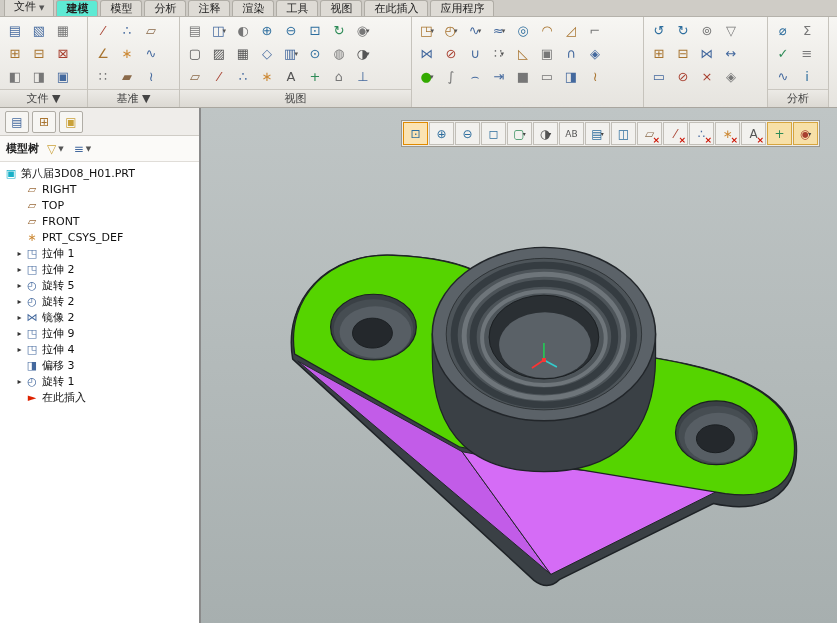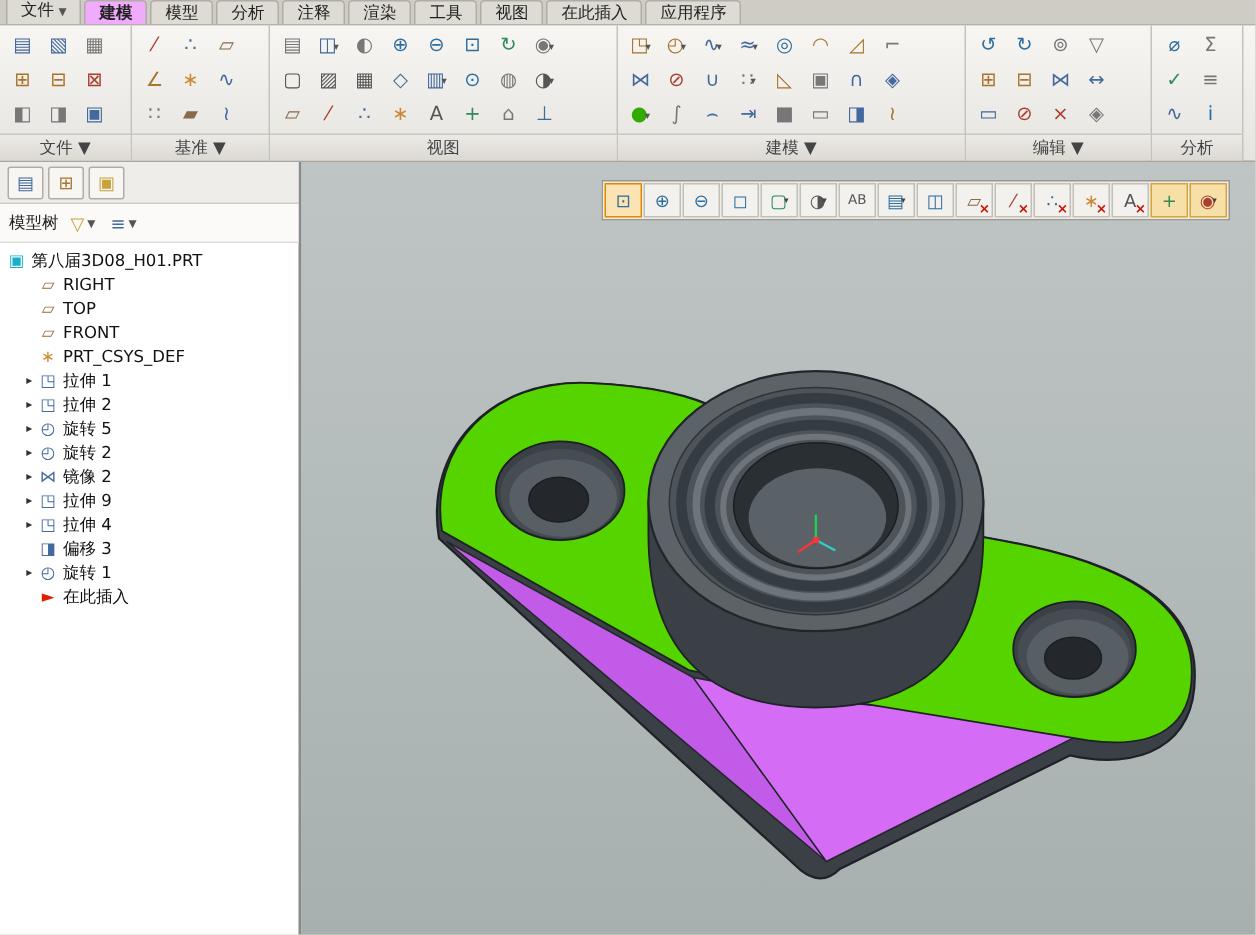--- a/index.html
+++ b/index.html
@@ -6,21 +6,21 @@
   body{
     width:837px;height:623px;overflow:hidden;
     font-family:"DejaVu Sans","Liberation Sans",sans-serif;
     font-size:11px;background:#d6d3ce;color:#222;
   }
   
   .tabs{height:16px;display:flex;align-items:flex-end;gap:2px;padding:0 0 0 4px;
     background:#cfccc6;border-bottom:1px solid #b5b2ab;overflow:hidden}
   .tab{padding:1px 9px;border:1px solid #b0ada6;border-bottom:none;background:#dedbd5;
     border-radius:3px 3px 0 0;white-space:nowrap;line-height:13px}
-  .tab.active{background:#f0abfc;font-weight:bold}
+  .tab.active{background:#5eead4;font-weight:bold}
   .tab .dd{font-size:7px;color:#555;margin-left:3px}
   
   .ribbon{display:flex;height:90px;background:linear-gradient(#f7f6f3,#e6e4df);
     border-bottom:1px solid #a9a69f}
   .rgroup{display:flex;flex-direction:column;border-right:1px solid #c6c3bc;box-sizing:border-box}
   .rrows{flex:1;padding:2px 3px 0}
   .rrow{display:flex;height:23px;align-items:center}
   .ricon{width:22px;height:21px;display:inline-flex;align-items:center;justify-content:center;
     border:1px solid transparent;border-radius:2px;font-size:13px;cursor:default}
   .ricon .dd{font-size:7px;color:#555;margin-left:-2px}
@@ -30,21 +30,21 @@
   
   .main{display:flex;height:517px}
   .panel{width:201px;background:#ffffff;border-right:2px solid #8a8a8a;
     display:flex;flex-direction:column;box-sizing:border-box}
   .ptoolbar{height:27px;background:#efedea;border-bottom:1px solid #cfccc6;
     display:flex;align-items:center;gap:3px;padding:0 5px}
   .pbtn{width:22px;height:20px;border:1px solid #b0ada6;background:#f7f6f3;border-radius:2px;
     display:inline-flex;align-items:center;justify-content:center;font-size:12px}
   .phead{height:25px;display:flex;align-items:center;gap:8px;padding:0 6px;
     background:#fbfaf8;border-bottom:1px solid #e0ddd8}
-  .ptitle{font-weight:normal;color:#222}
+  .ptitle{font-weight:bold;color:#222}
   .hbtn{display:inline-flex;align-items:center;font-size:12px}
   .hbtn .dd{font-size:7px;color:#555;margin-left:2px}
   .tree{flex:1;overflow:hidden;padding-top:3px}
   .trow{height:16px;display:flex;align-items:center;white-space:nowrap}
   .texp{width:11px;font-size:8px;color:#333;text-align:center;flex:none}
   .ticon{width:14px;text-align:center;font-size:11px;margin-right:3px;flex:none}
   .tlabel{font-size:11px;color:#111}
   
   .viewport{position:relative;flex:1;background:linear-gradient(#bfc5c5,#a7afaf);overflow:hidden}
   .vtoolbar{position:absolute;top:12px;left:200px;display:flex;gap:1px;padding:1px;
@@ -317,21 +317,20 @@
             <span style="color: rgb(119, 119, 119);">▭</span>
           </span>
           <span class="ricon">
             <span style="color: rgb(68, 105, 158);">◨</span>
           </span>
           <span class="ricon">
             <span style="color: rgb(168, 116, 47);">≀</span>
           </span>
         </div>
       </div>
-      <div class="rlabel">建模 ▼</div>
     </div>
     <div class="rgroup" style="width: 124px;">
       <div class="rrows">
         <div class="rrow">
           <span class="ricon">
             <span style="color: rgb(46, 110, 158);">↺</span>
           </span>
           <span class="ricon">
             <span style="color: rgb(46, 110, 158);">↻</span>
           </span>
@@ -364,21 +363,20 @@
             <span style="color: rgb(168, 64, 48);">⊘</span>
           </span>
           <span class="ricon">
             <span style="color: rgb(168, 64, 48);">×</span>
           </span>
           <span class="ricon">
             <span style="color: rgb(119, 119, 119);">◈</span>
           </span>
         </div>
       </div>
-      <div class="rlabel">编辑 ▼</div>
     </div>
     <div class="rgroup" style="width: 61px;">
       <div class="rrows">
         <div class="rrow">
           <span class="ricon">
             <span style="color: rgb(46, 110, 158);">⌀</span>
           </span>
           <span class="ricon">
             <span style="color: rgb(119, 119, 119);">Σ</span>
           </span>

